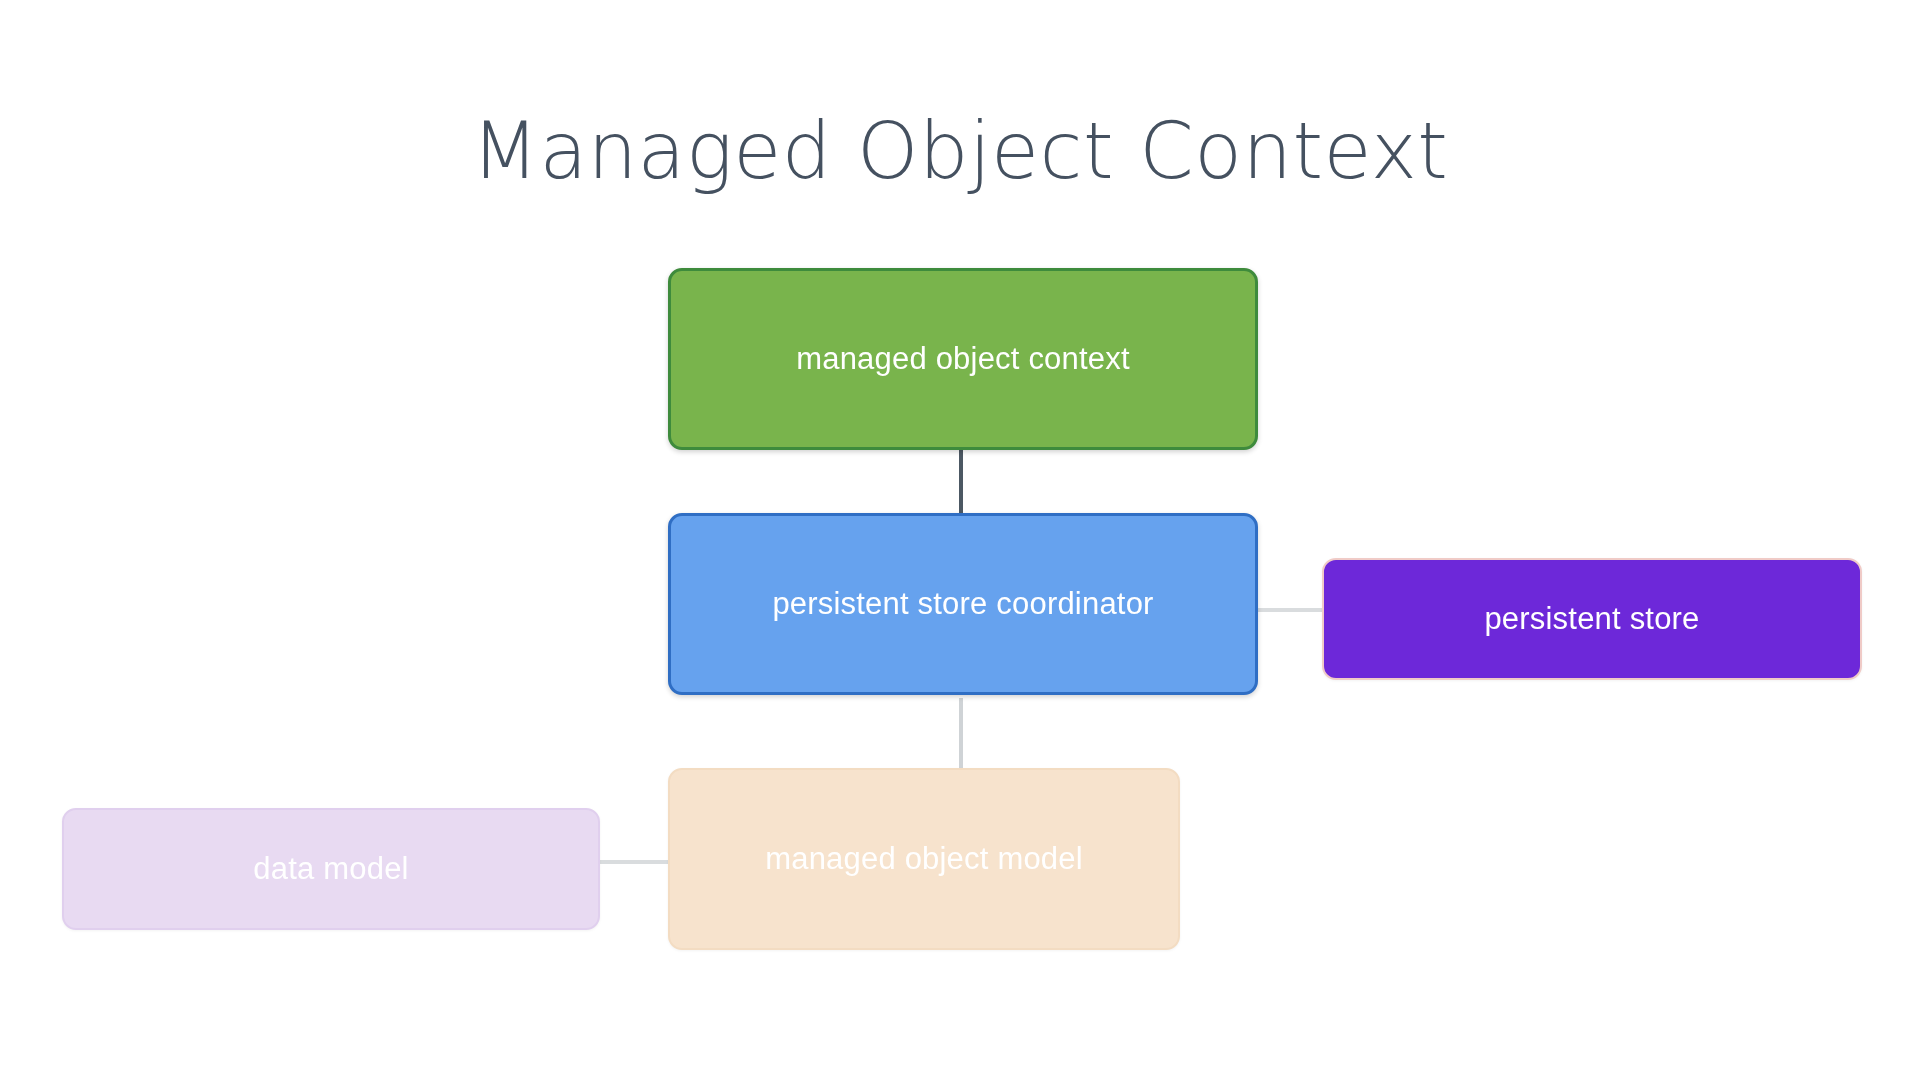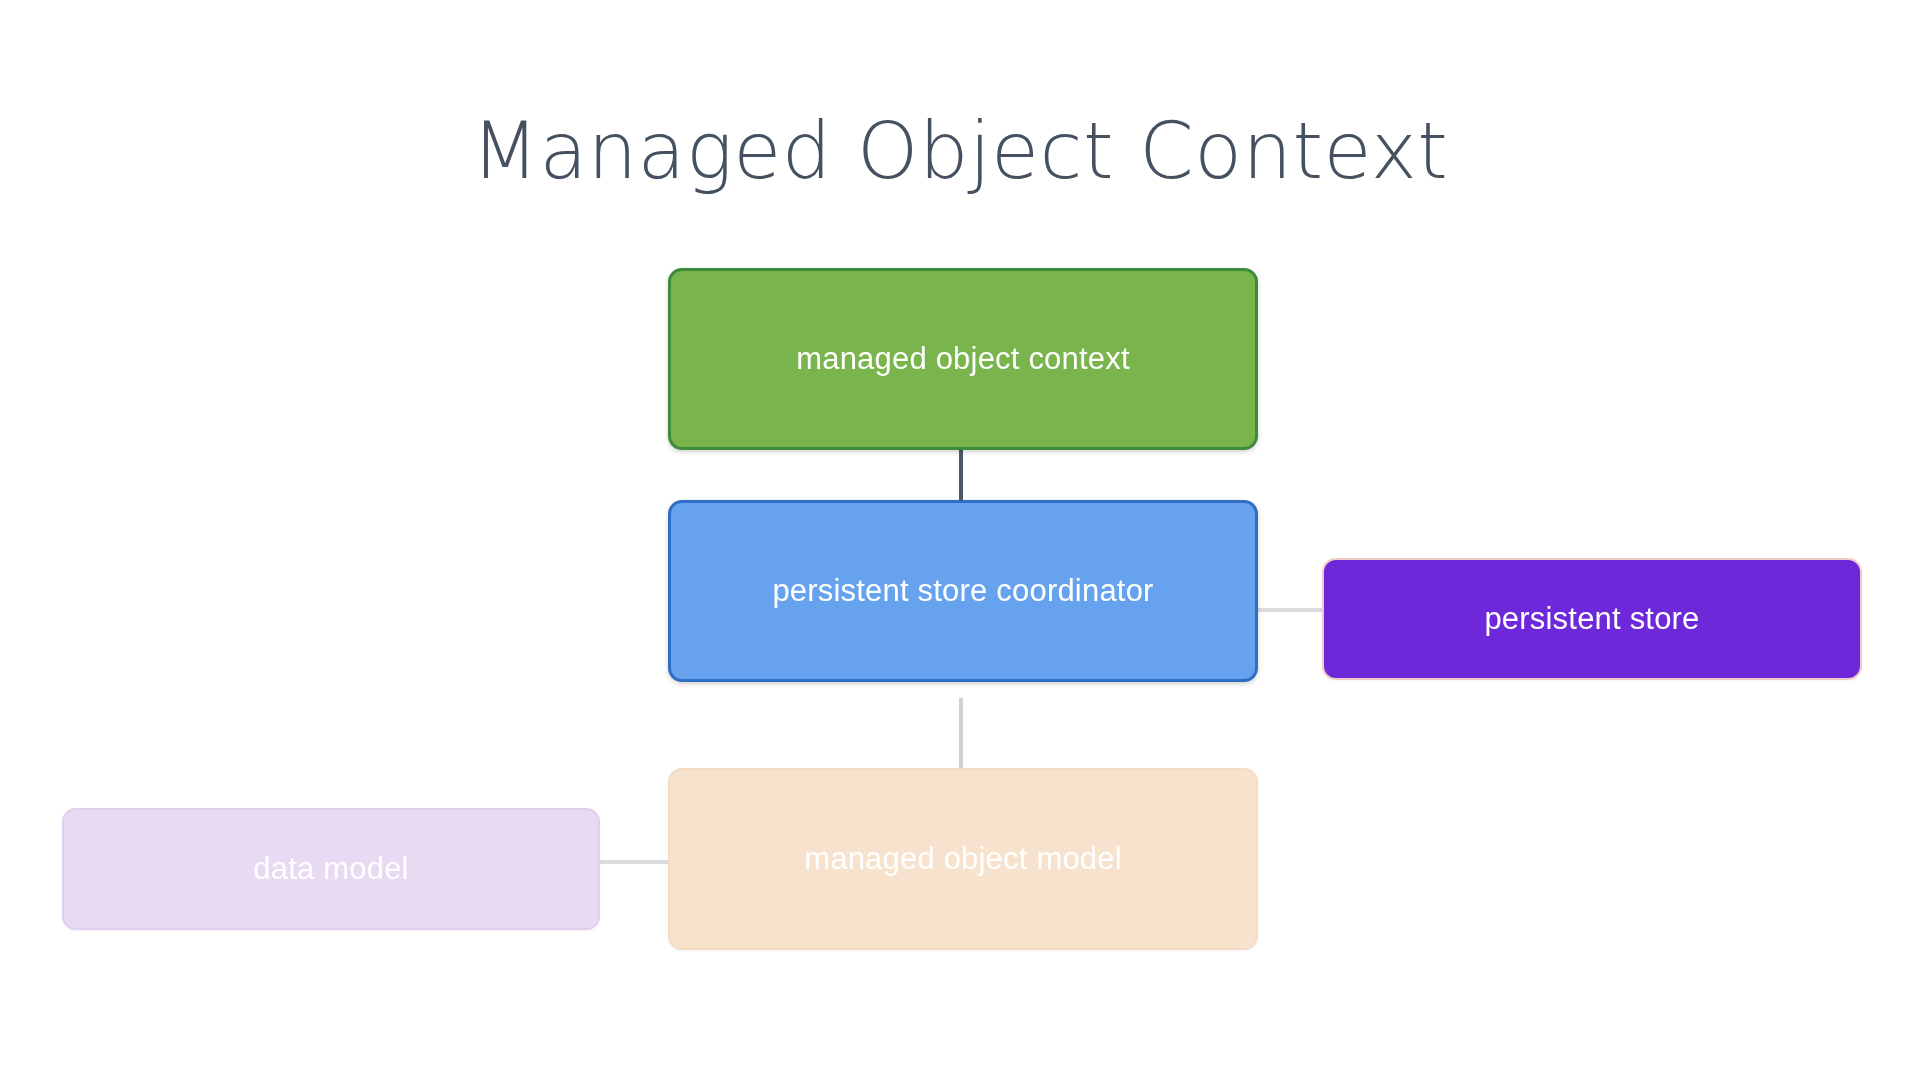--- a/index.html
+++ b/index.html
@@ -87,29 +87,29 @@
     color: rgba(255,255,255,0.96);
     box-shadow: 0 1px 3px rgba(0,0,0,0.05);
   }
 
   
   #node-managed-object-context {
     left: 668px; top: 268px; width: 590px; height: 182px;
     background: #79b44c; border-color: #3e8b3c;
   }
   #node-persistent-store-coordinator {
-    left: 668px; top: 500px; width: 590px; height: 182px;
+    left: 668px; top: 513px; width: 590px; height: 182px;
     background: #66a2ee; border-color: #2f6ec4; text-align: right;
   }
   #node-persistent-store {
     left: 1322px; top: 558px; width: 540px; height: 122px;
     background: #f5d7d4; border-color: #f0cbc7;
   }
   #node-managed-object-model {
-    left: 668px; top: 768px; width: 590px; height: 182px;
+    left: 668px; top: 768px; width: 512px; height: 182px;
     background: #f7e3cd; border-color: #f3dcc2;
   }
   #node-data-model {
     left: 62px; top: 808px; width: 538px; height: 122px;
     background: #e8daf2; border-color: #e0cfee; text-align: center;
   }
 
   
   #connector-context-to-coordinator {
     left: 959px; top: 448px; height: 72px;

